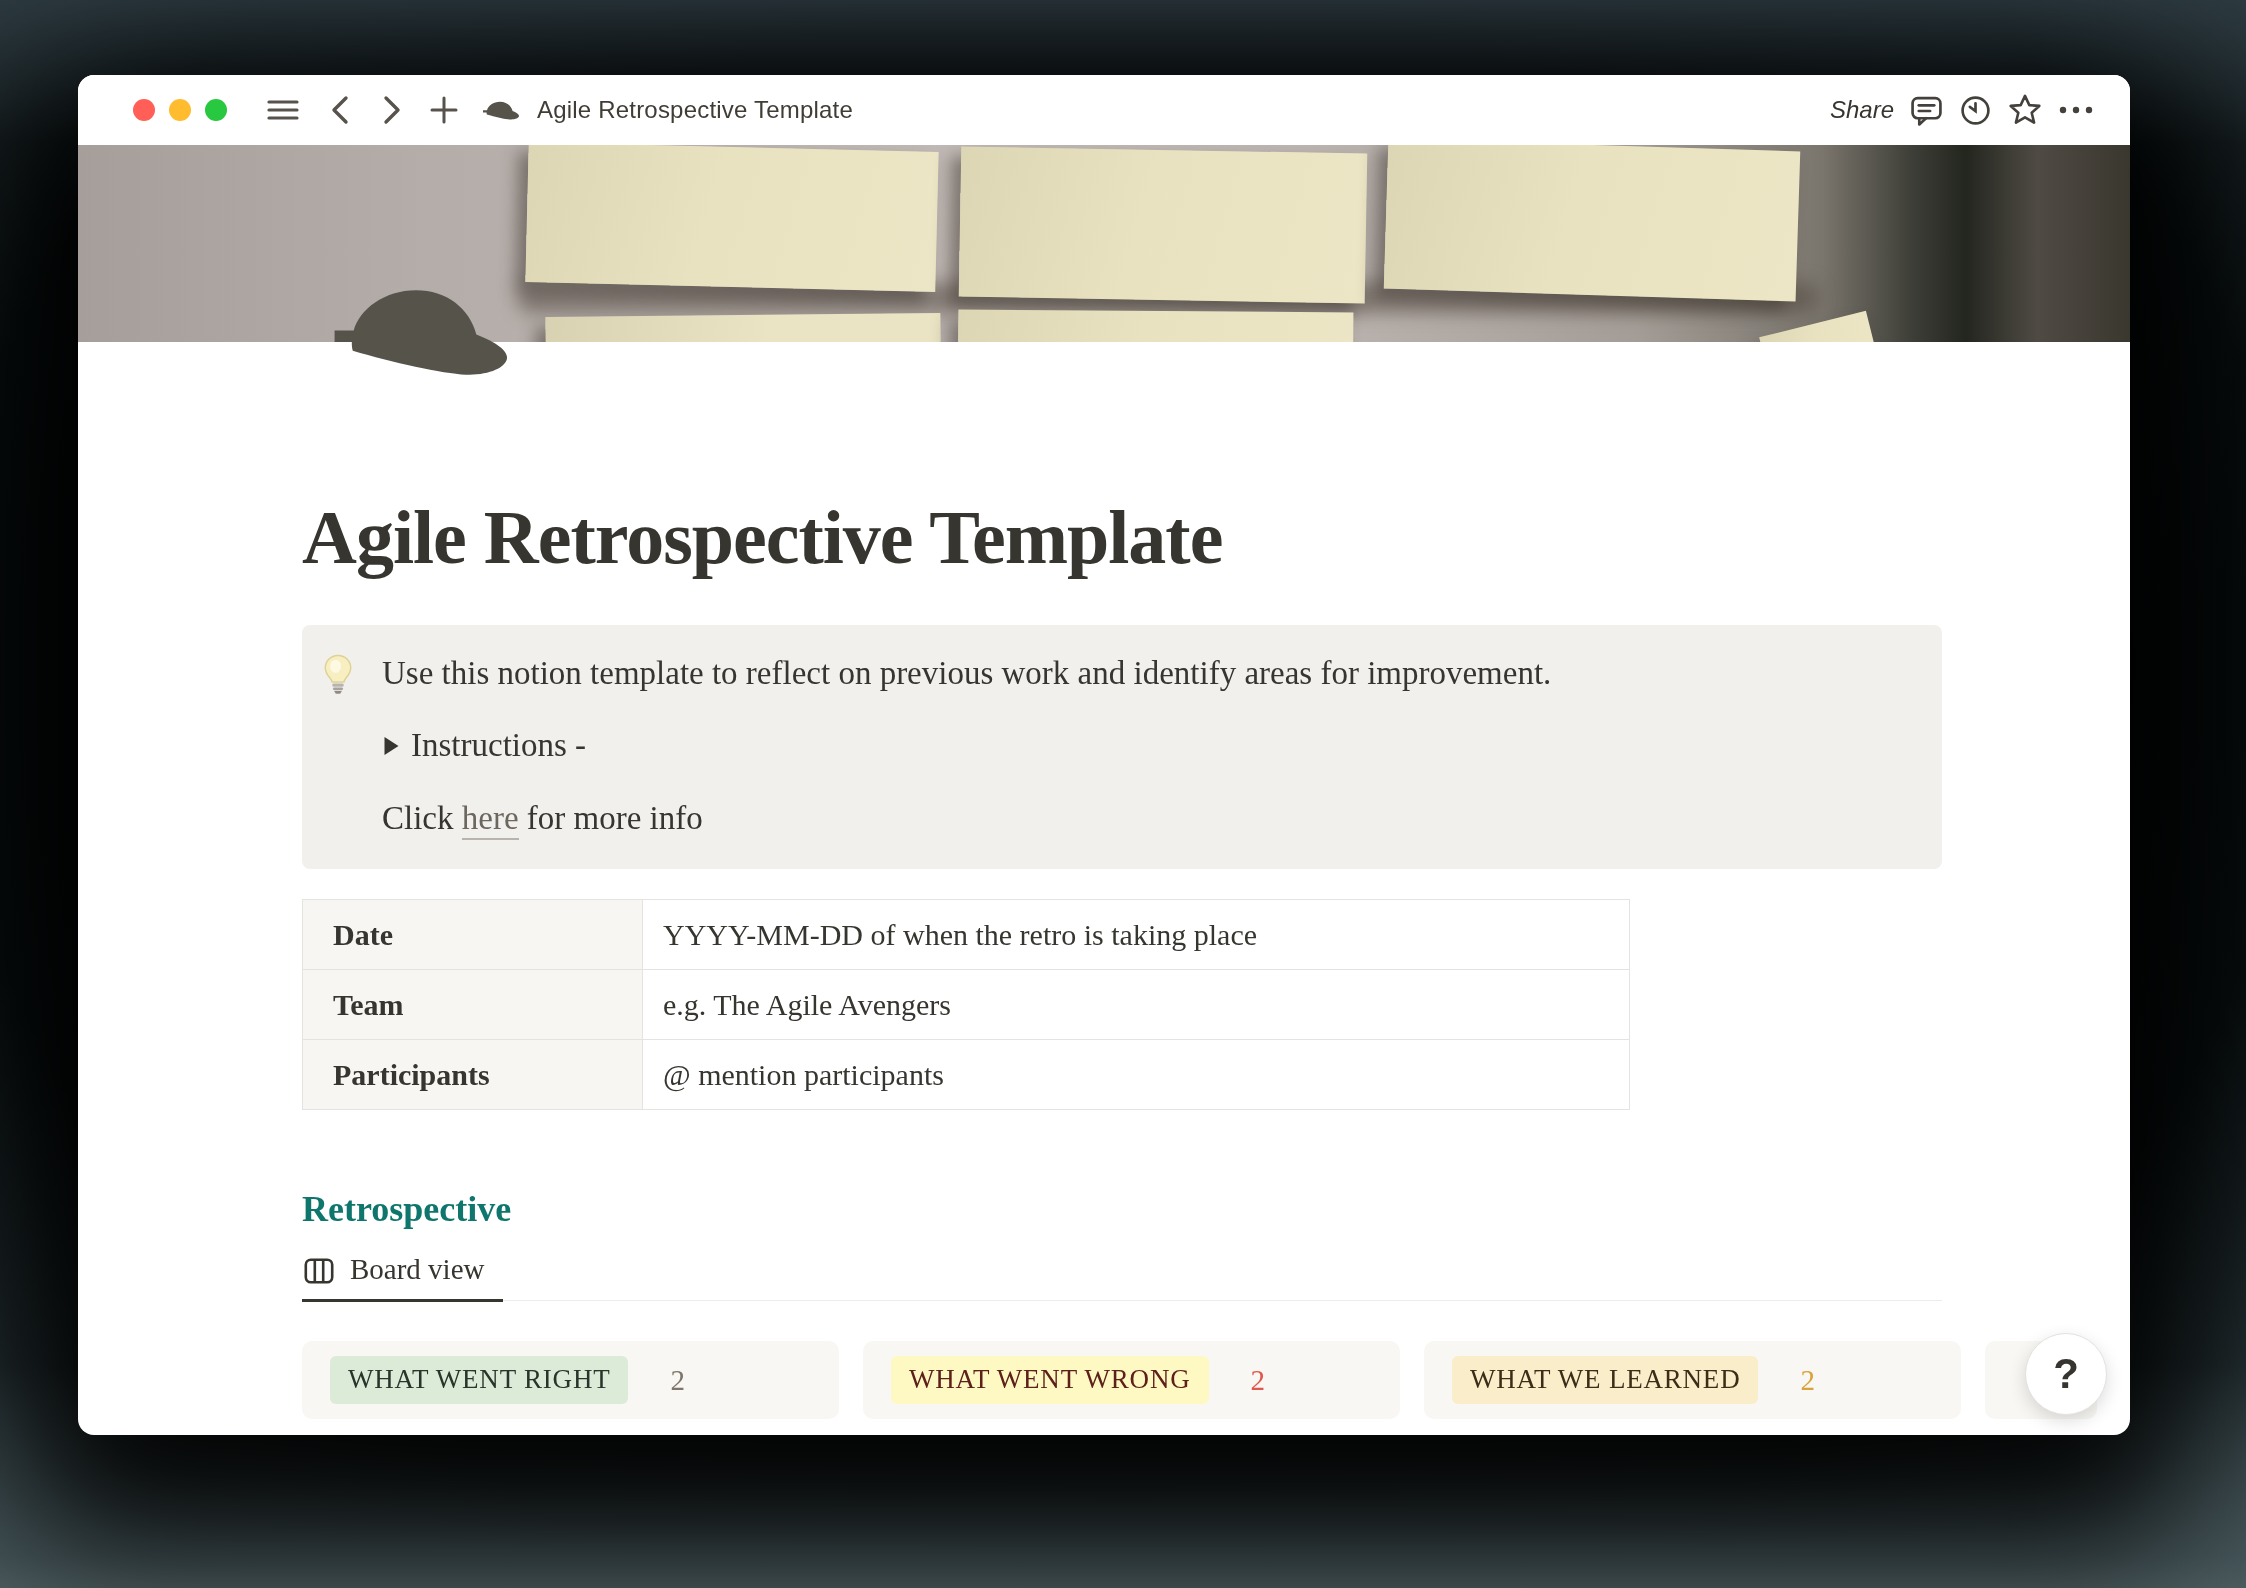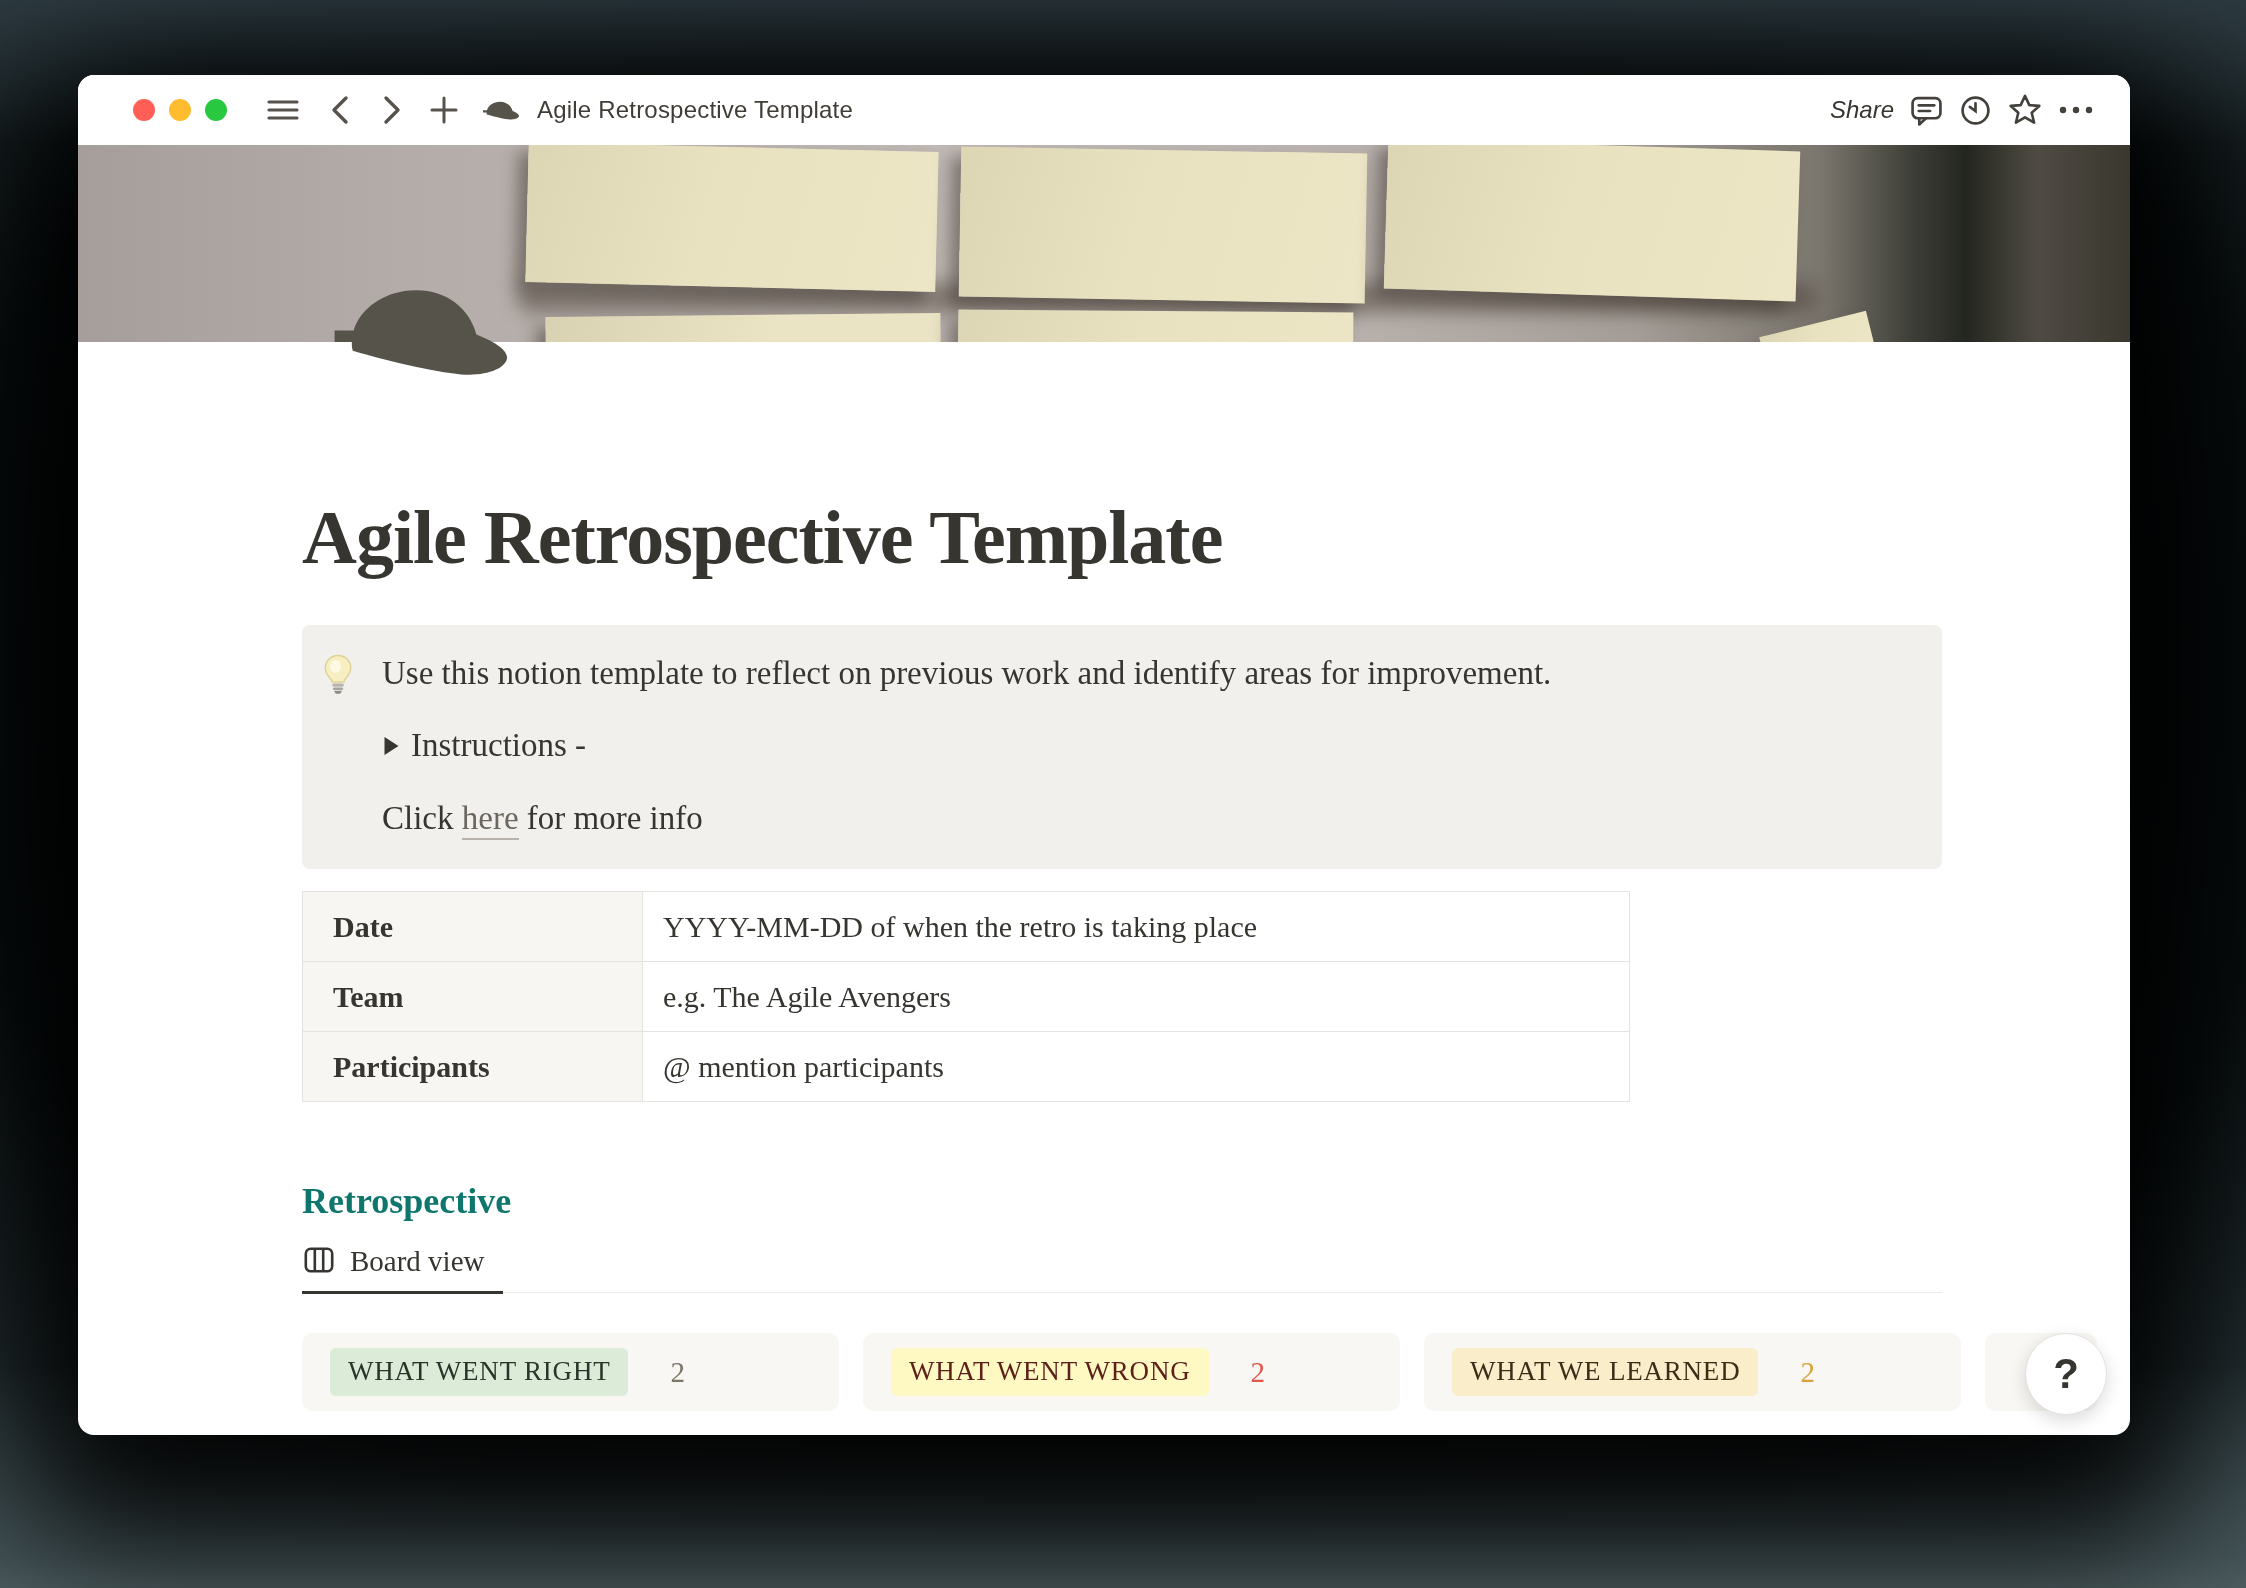--- a/index.html
+++ b/index.html
@@ -59,29 +59,29 @@
              font-size:33px; line-height:1.36; color:#37352f; }
   .callout-top { display:flex; gap:22px; align-items:flex-start; }
   .callout-emoji { flex:none; width:42px; padding-top:2px; }
   .callout-emoji svg { width:40px; height:46px; display:block; }
   .callout-body { flex:1; }
   .toggle-row { margin-top:24px; display:flex; align-items:center; gap:10px; cursor:pointer; }
   .toggle-tri { flex:none; display:flex; }
   .link-row { margin-top:28px; }
   .inline-link { color:#6b665e; border-bottom:2px solid #b9b4ab; padding-bottom:2px; cursor:pointer; }
 
-  table.info-table { margin-top:22px; border-collapse:collapse; width:1328px; font-size:30px; color:#37352f; }
+  table.info-table { margin-top:30px; border-collapse:collapse; width:1328px; font-size:30px; color:#37352f; }
   table.info-table td { border:1px solid #e5e3df; height:70px; vertical-align:middle; }
   td.cell-label { width:340px; background:#f7f6f3; font-weight:700; padding-left:30px; }
   td.cell-value { padding-left:20px; }
 
   .section-title { margin-top:78px; font-size:36px; font-weight:700; color:#0f766e; line-height:1.2; }
 
   .views-bar { margin-top:14px; border-bottom:1px solid #ececea; }
-  .view-tab { display:inline-flex; align-items:flex-start; gap:16px; padding:8px 18px 13px 2px;
+  .view-tab { display:inline-flex; align-items:flex-end; gap:16px; padding:8px 18px 13px 2px;
               border-bottom:3px solid #37352f; margin-bottom:-2px; font-size:29px; color:#37352f; cursor:pointer; }
   .view-tab svg { display:block; }
 
   .board-row { margin-top:40px; display:flex; gap:24px; height:78px; width:max-content; }
   .board-col { flex:none; width:537px; background:#f8f7f4; border-radius:10px;
                display:flex; align-items:center; padding-left:28px;gap:8px; }
   .badge { font-size:27px; letter-spacing:.8px; padding:8px 18px 9px; border-radius:6px; cursor:pointer; }
   .count { font-size:29px; margin-left:34px; }
   .add-col { flex:none; width:112px; background:#f8f7f4; border-radius:10px;
              display:flex; align-items:center; justify-content:center;

